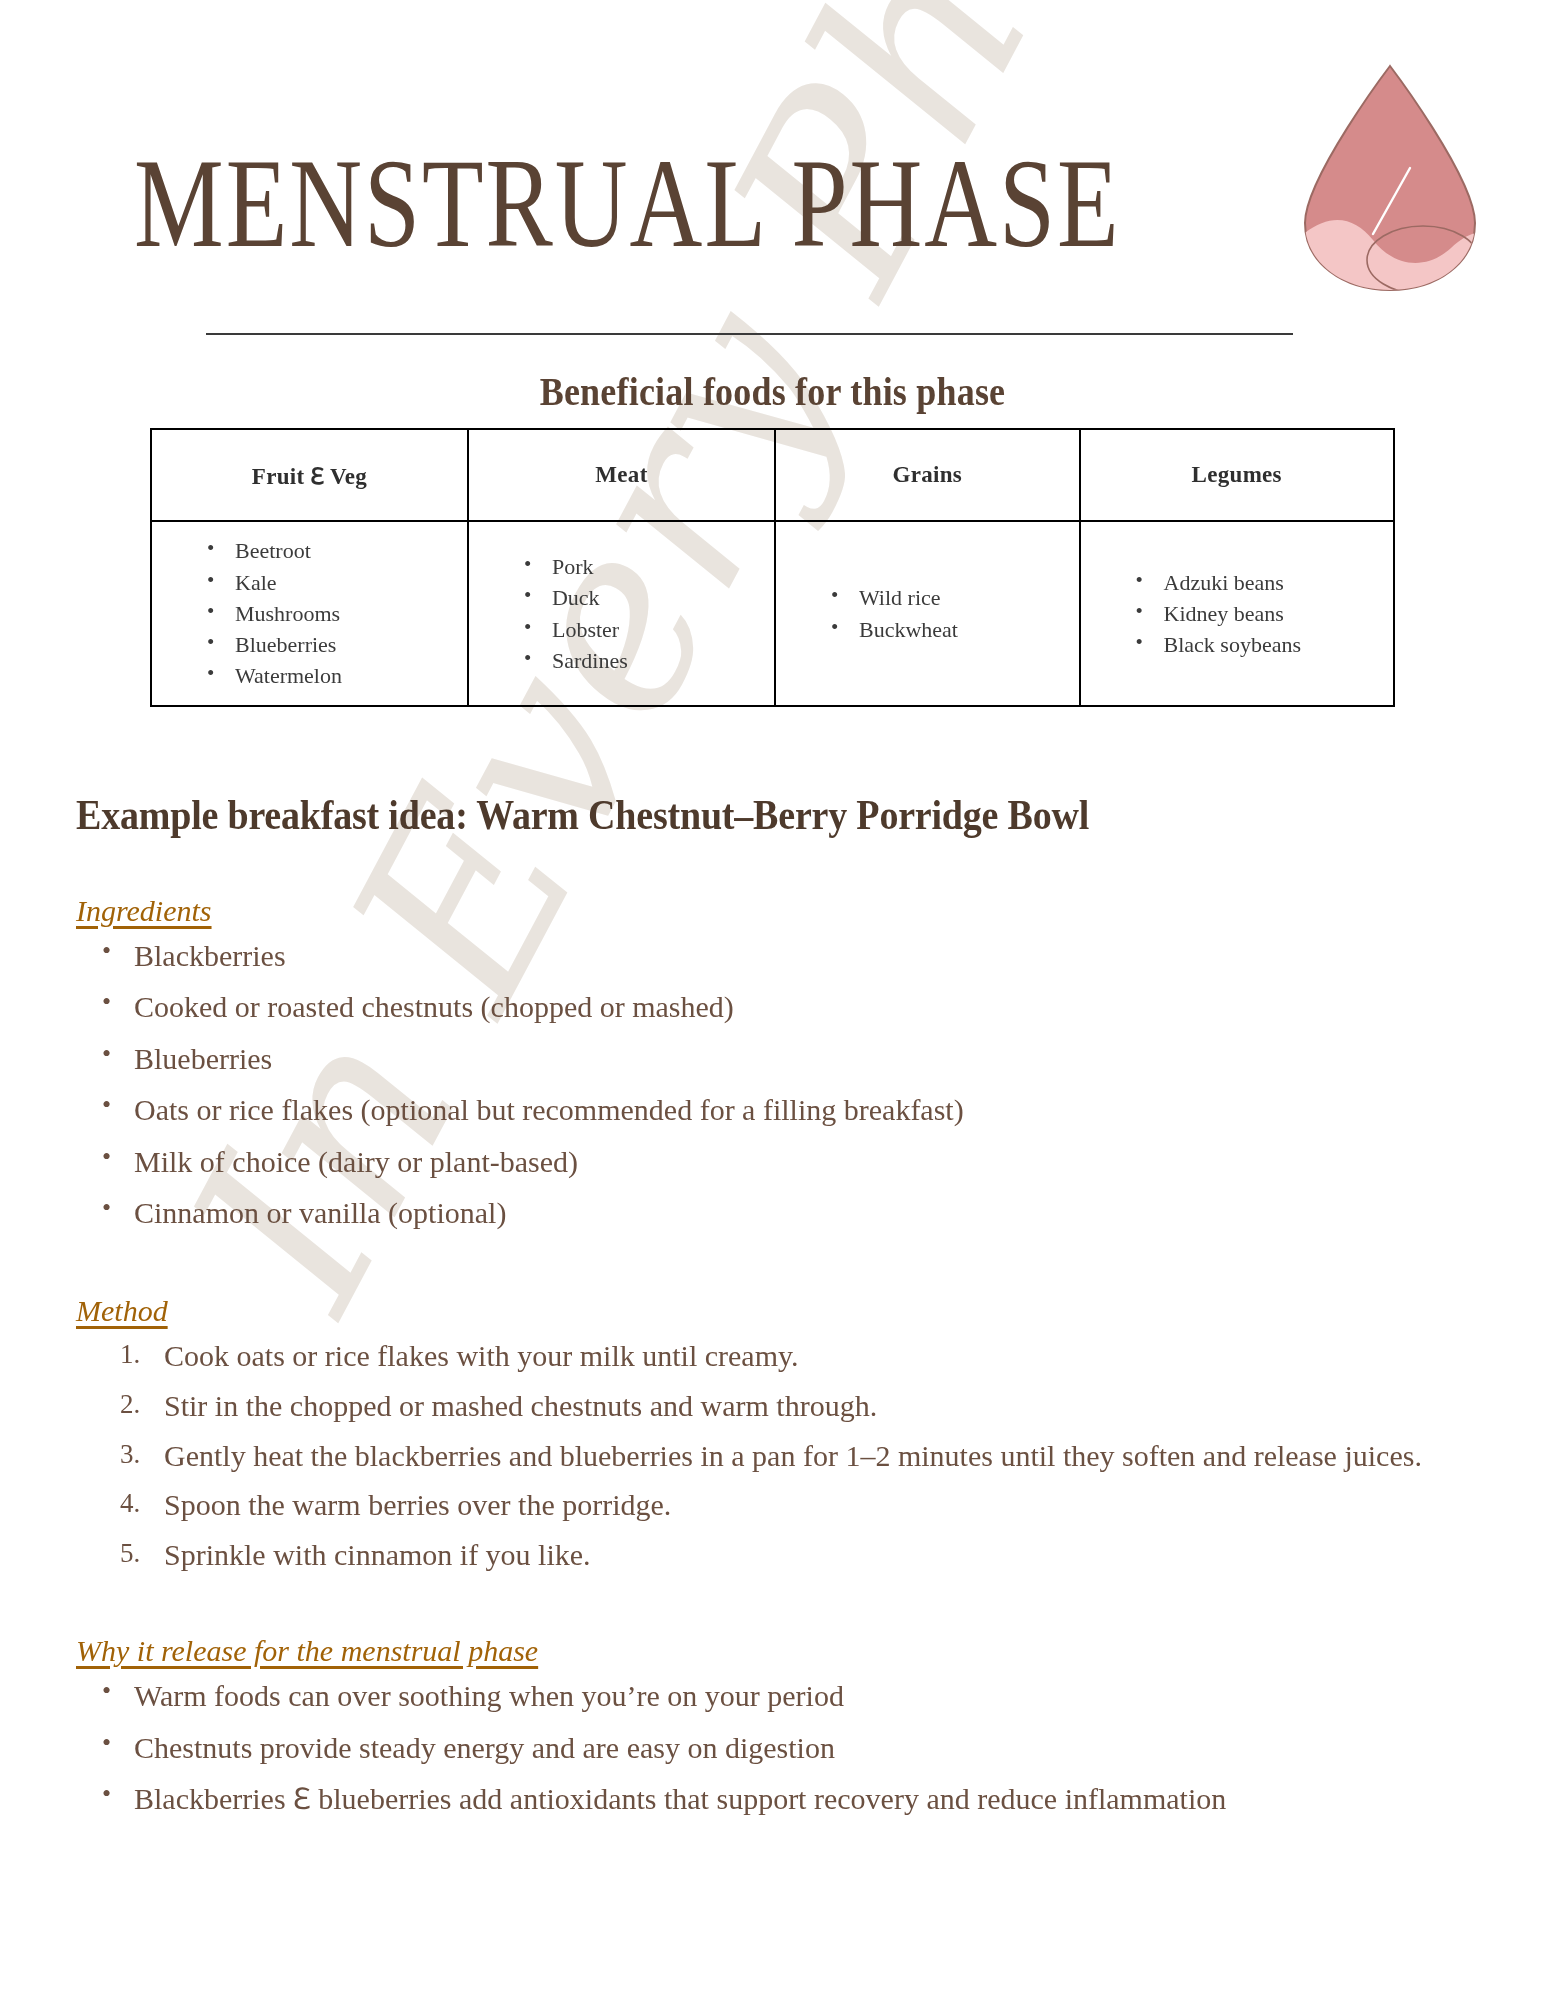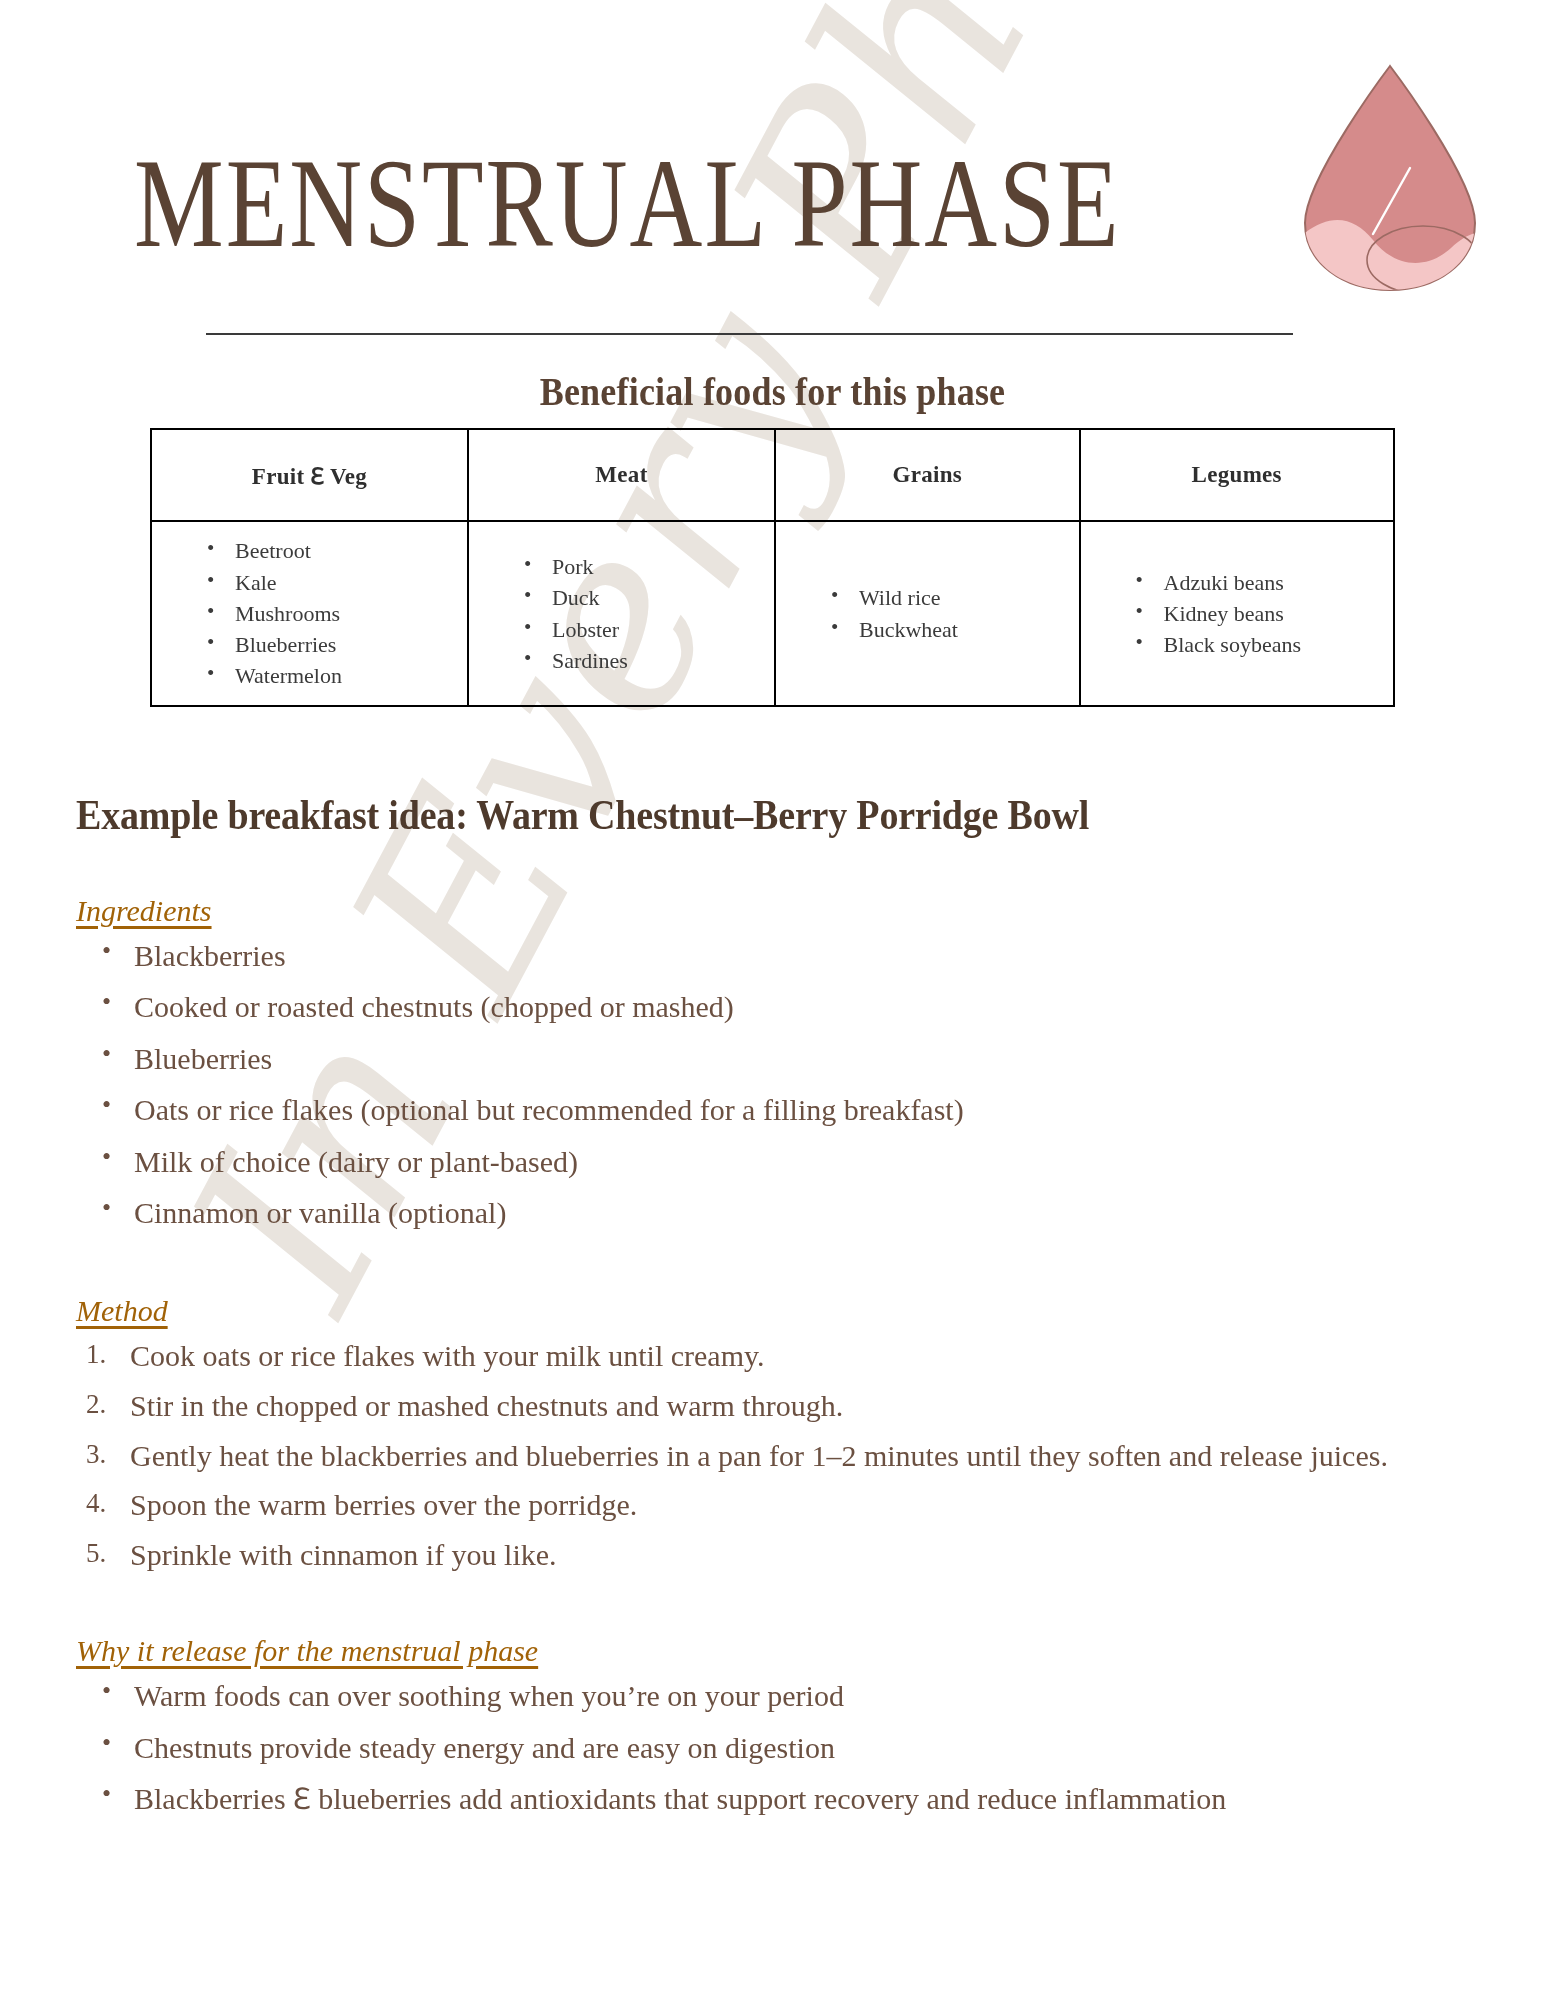--- a/index.html
+++ b/index.html
@@ -197,21 +197,21 @@
   ul.doc-list li::before {
     content: "\2022";
     position: absolute;
     left: 6px;
     top: -2px;
     font-size: 26px;
     color: #6b5041;
   }
   ol.doc-list {
     counter-reset: step;
-    padding-left: 86px;
+    padding-left: 120px;
   }
   ol.doc-list li {
     font-size: 30px;
     color: #6b5041;
     line-height: 1.22;
     margin-bottom: 13px;
     position: relative;
     padding-left: 44px;
     counter-increment: step;
   }

